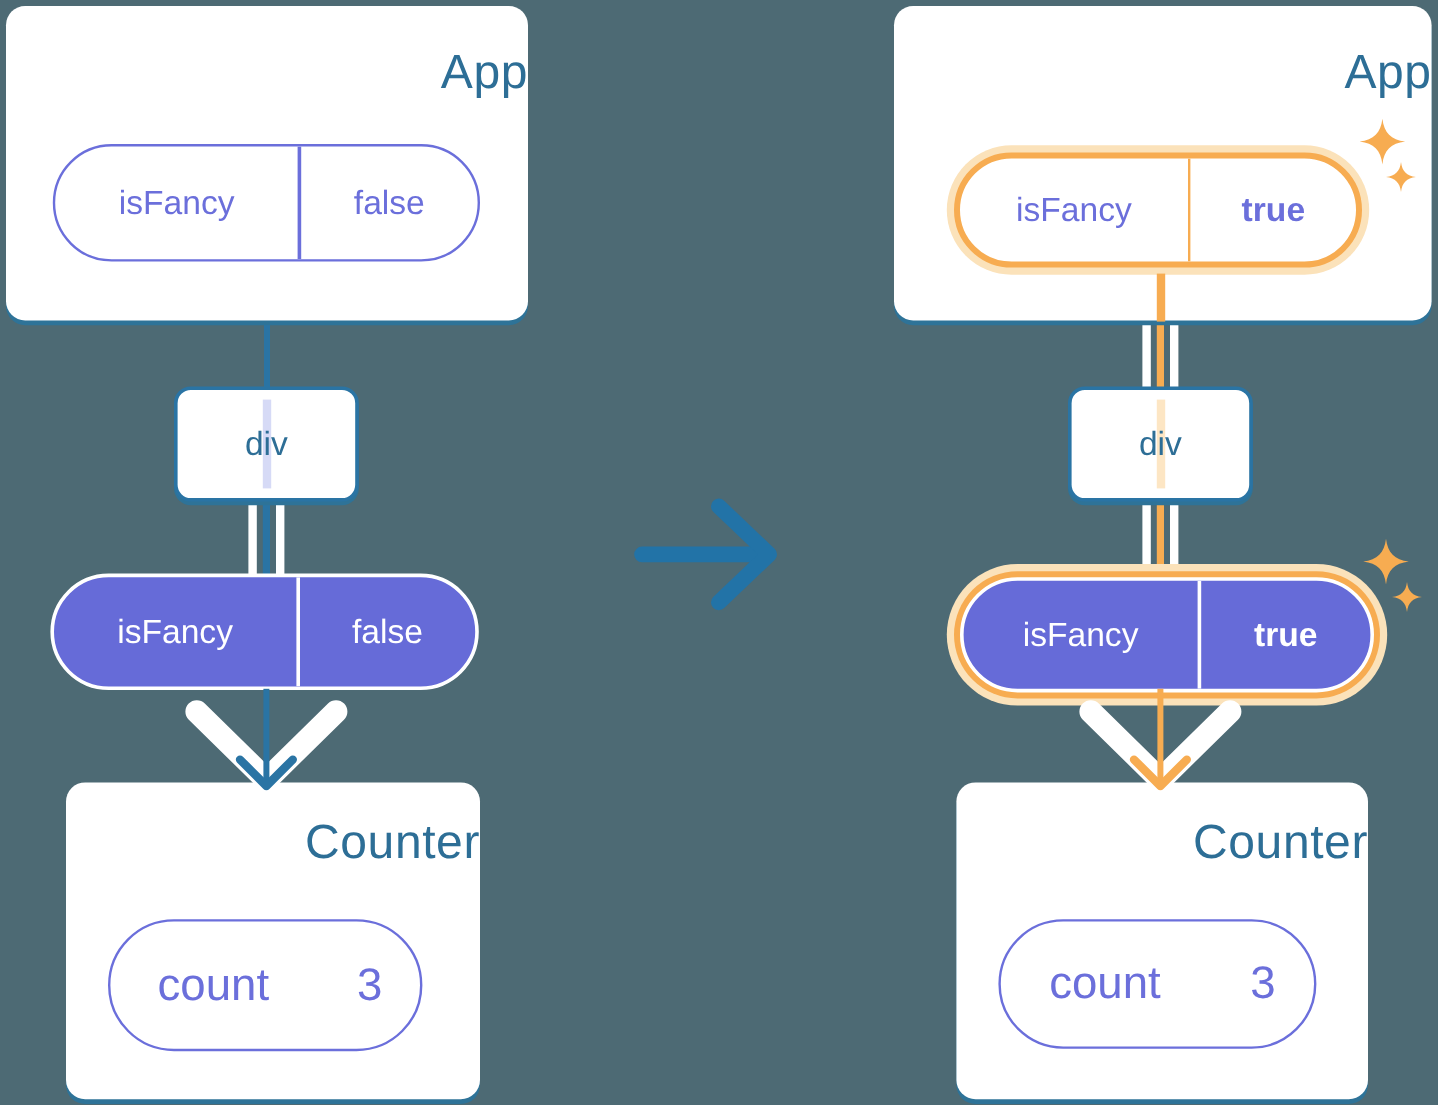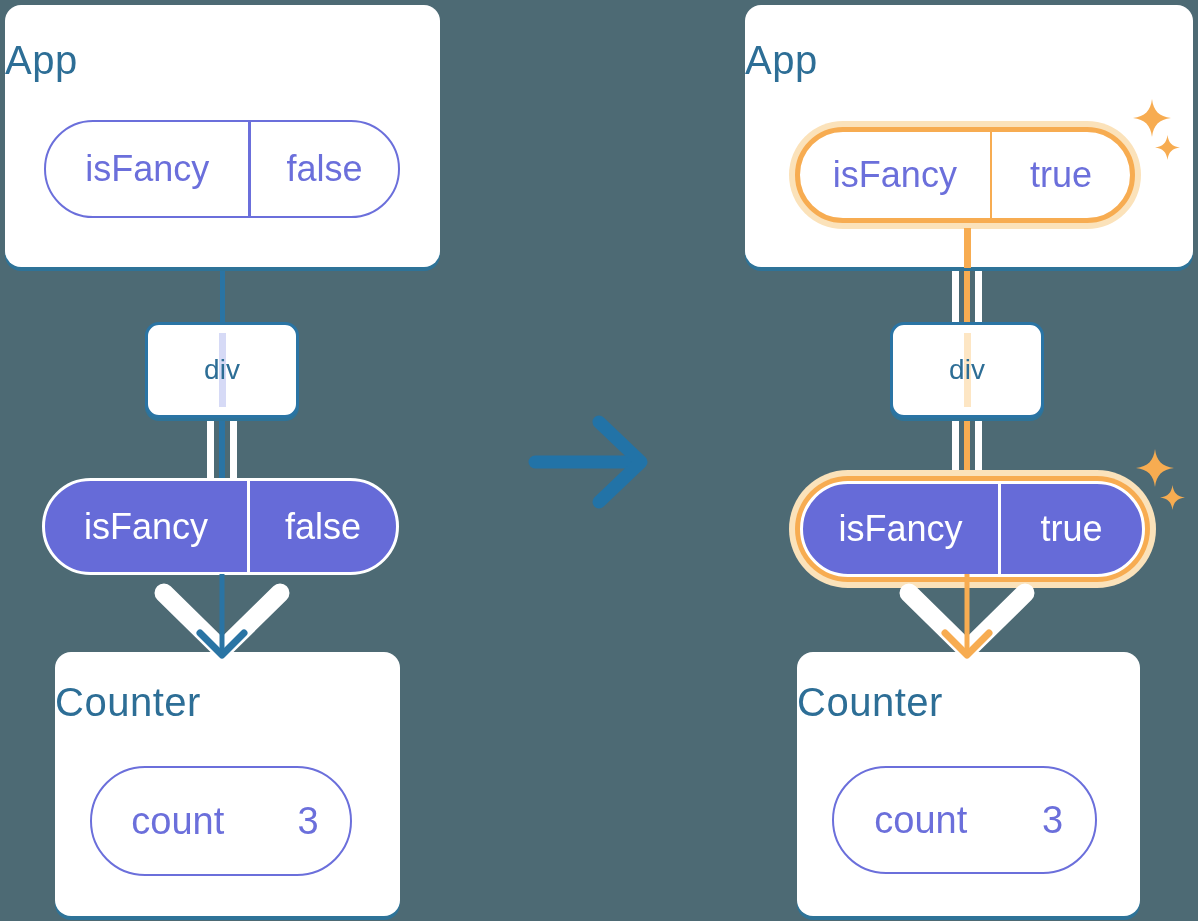--- a/index.html
+++ b/index.html
@@ -8,40 +8,40 @@
     --orange:#f7ac51; --orange-glow:#fbe2ba; --peach-trace:#fde6c4;
     --box-shadow-c:#2e7398; --white:#ffffff;
   }
   *{margin:0;padding:0;box-sizing:border-box;}
   html,body{background:var(--background);}
   body{font-family:"Liberation Sans", sans-serif;}
   .stage{position:relative;width:1198px;height:921px;background:var(--background);overflow:hidden;}
   .panel{position:absolute;left:0;top:0;width:100%;height:100%;}
 
   .box{position:absolute;background:var(--white);border-radius:16px;box-shadow:0 4px 0 var(--box-shadow-c);}
-  .box-title{position:absolute;left:0;right:0;top:33px;text-align:left;font-size:40px;font-weight:500;color:var(--title-teal);letter-spacing:.5px;}
+  .box-title{position:absolute;left:0;right:0;top:33px;text-align:right;font-size:40px;font-weight:500;color:var(--title-teal);letter-spacing:.5px;}
 
   .pill{position:absolute;display:flex;align-items:stretch;border-radius:70px;overflow:hidden;}
-  .pill .cell{display:flex;align-items:center;justify-content:center;font-size:36px;}
+  .pill .cell{display:flex;align-items:center;justify-content:center;font-size:28px;}
   .pill .cell.key{flex:0 0 57.5%;}
   .pill .cell.val{flex:1 1 auto;}
   .pill .divider{flex:0 0 3px;}
   .pill-outline{background:var(--white);border:2.5px solid var(--purple);}
   .pill-outline .cell{color:var(--purple);}
   .pill-outline .divider{background:var(--purple);flex-basis:2.5px;}
   .pill-solid{background:var(--purple-fill);border:3px solid var(--white);}
   .pill-solid .cell{color:var(--white);}
   .pill-solid .divider{background:var(--white);}
   .hl-outline{border:5px solid var(--orange);box-shadow:0 0 0 6px var(--orange-glow);background:var(--white);}
   .hl-outline .cell{color:var(--purple);}
   .hl-outline .divider{background:var(--orange);flex-basis:2.5px;}
   .hl-solid{border:3px solid var(--white);background:var(--purple-fill);box-shadow:0 0 0 5px var(--orange),0 0 0 11px var(--orange-glow);}
   .hl-solid .cell{color:var(--white);}
   .hl-solid .divider{background:var(--white);}
-  .bold{font-weight:400;}
+  .bold{font-weight:700;}
 
   .div-box{border:3px solid var(--accent-teal);border-radius:14px;box-shadow:0 3px 0 var(--box-shadow-c);display:flex;align-items:center;justify-content:center;}
   .div-label{position:relative;z-index:1;font-size:28px;font-weight:500;color:var(--title-teal);}
   .trace{position:absolute;top:8px;bottom:8px;left:71px;width:7px;z-index:0;}
   .trace.lav{background:var(--lavender-trace);}
   .trace.peach{background:var(--peach-trace);}
 
   .vline{position:absolute;}
   .teal-bg{background:var(--accent-teal);}
   .orange-bg{background:var(--orange);}

